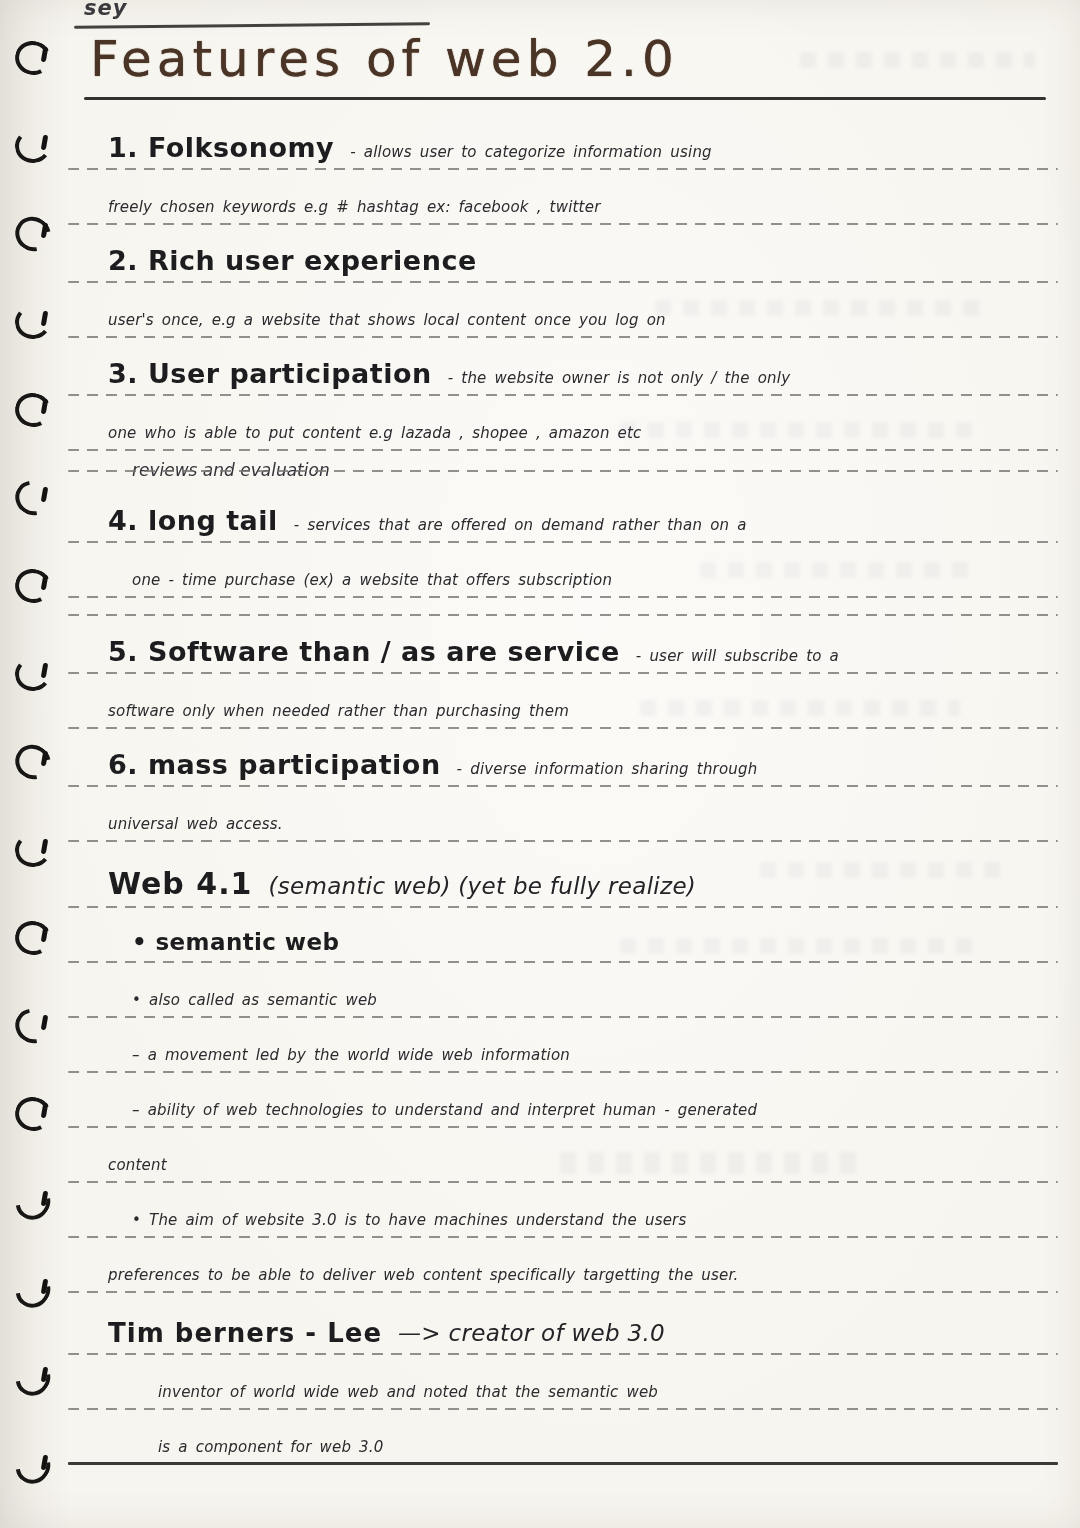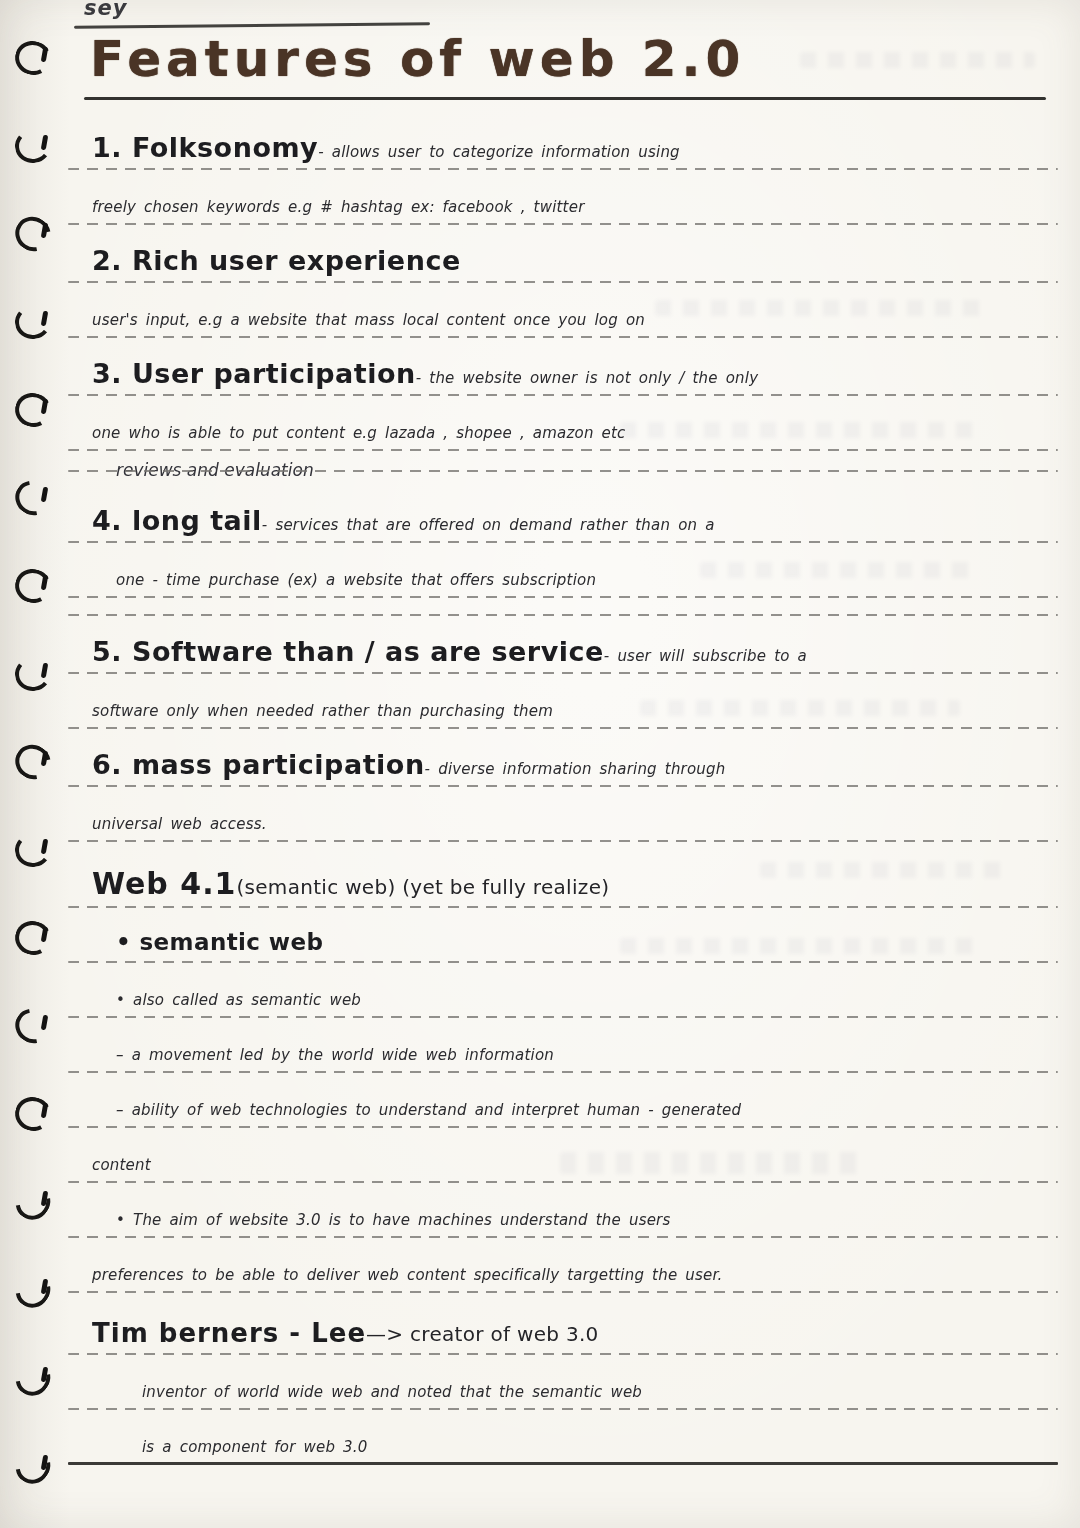--- a/index.html
+++ b/index.html
@@ -44,21 +44,21 @@
     letter-spacing:1px;
   }
   .top-rule {
     position:absolute; left:74px; top:24px; width:356px; height:3px;
     background:#43423f; transform:rotate(-0.6deg); border-radius:2px;
   }
 
   
   .title {
     position:absolute; left:90px; top:30px;
-    font-size:50px; font-weight:700; letter-spacing:5px;
+    font-size:50px; font-weight:400; letter-spacing:5px;
     color:#4a3426; text-shadow:0 0 1px #4a3426;
     white-space:nowrap;
   }
   .title-underline {
     position:absolute; left:84px; right:34px; top:97px; height:3px;
     background:#33322f; border-radius:2px;
   }
 
   
   .lines { position:absolute; left:90px; right:28px; top:112px; }
@@ -77,37 +77,37 @@
   .row.tall  { height:58px; }
   .row.xtall { height:66px; }
   .row.tall2 { height:62px; }
   .row.inserted { height:34px; padding-bottom:5px; }
   .row.inserted::after { bottom:13px; }
   .row.blank { height:18px; }
   .row.last::after {
     background:#3b3a37; height:3px; opacity:1;
   }
 
-  .seg { display:inline-block; }
+  .seg { display:inline-block;margin-left:16px; }
   .s-feature {
     font-weight:bold; font-size:27px; letter-spacing:.5px; color:#1d1d20;
   }
   .s-body {
     font-style:italic; font-size:15px; letter-spacing:.2px; word-spacing:3px;
     color:#2b2b2f; padding-bottom:2px;
   }
   .s-bold-body {
     font-style:normal; font-weight:bold; font-size:23px; letter-spacing:.4px;
     color:#1d1d20; padding-bottom:1px;
   }
   .s-big2 {
     font-weight:bold; font-size:30px; letter-spacing:1px; color:#1d1d20;
   }
   .s-semi {
-    font-size:20px; letter-spacing:.3px; color:#242428; padding-bottom:2px;text-align:center;
+    font-style:italic; font-size:23px; letter-spacing:.3px; color:#242428; padding-bottom:2px;text-align:center;
   }
   .s-heading3 {
     font-weight:bold; font-size:26px; letter-spacing:1px; color:#1d1d20;
   }
   .s-small {
     font-style:italic; font-size:17px; color:#33333a;
   }
 
   
   .ghost {
@@ -203,21 +203,21 @@
         <span class="seg s-feature">1. Folksonomy</span>
         <span class="seg s-body"> - allows user to categorize information using</span>
       </div>
       <div class="row ">
         <span class="seg s-body">freely chosen keywords e.g  # hashtag ex: facebook , twitter</span>
       </div>
       <div class="row tall">
         <span class="seg s-feature">2. Rich user experience</span>
       </div>
       <div class="row ">
-        <span class="seg s-body">user's input, e.g a website that mass local content once you log on</span>
+        <span class="seg s-body">user's once, e.g a website that shows local content once you log on</span>
       </div>
       <div class="row tall">
         <span class="seg s-feature">3. User participation</span>
         <span class="seg s-body"> - the website owner is not only / the only</span>
       </div>
       <div class="row ">
         <span class="seg s-body">one who is able to put content e.g lazada , shopee , amazon etc</span>
       </div>
       <div class="row inserted" style="padding-left: 26px;">
         <span class="seg s-small">reviews and evaluation</span>

